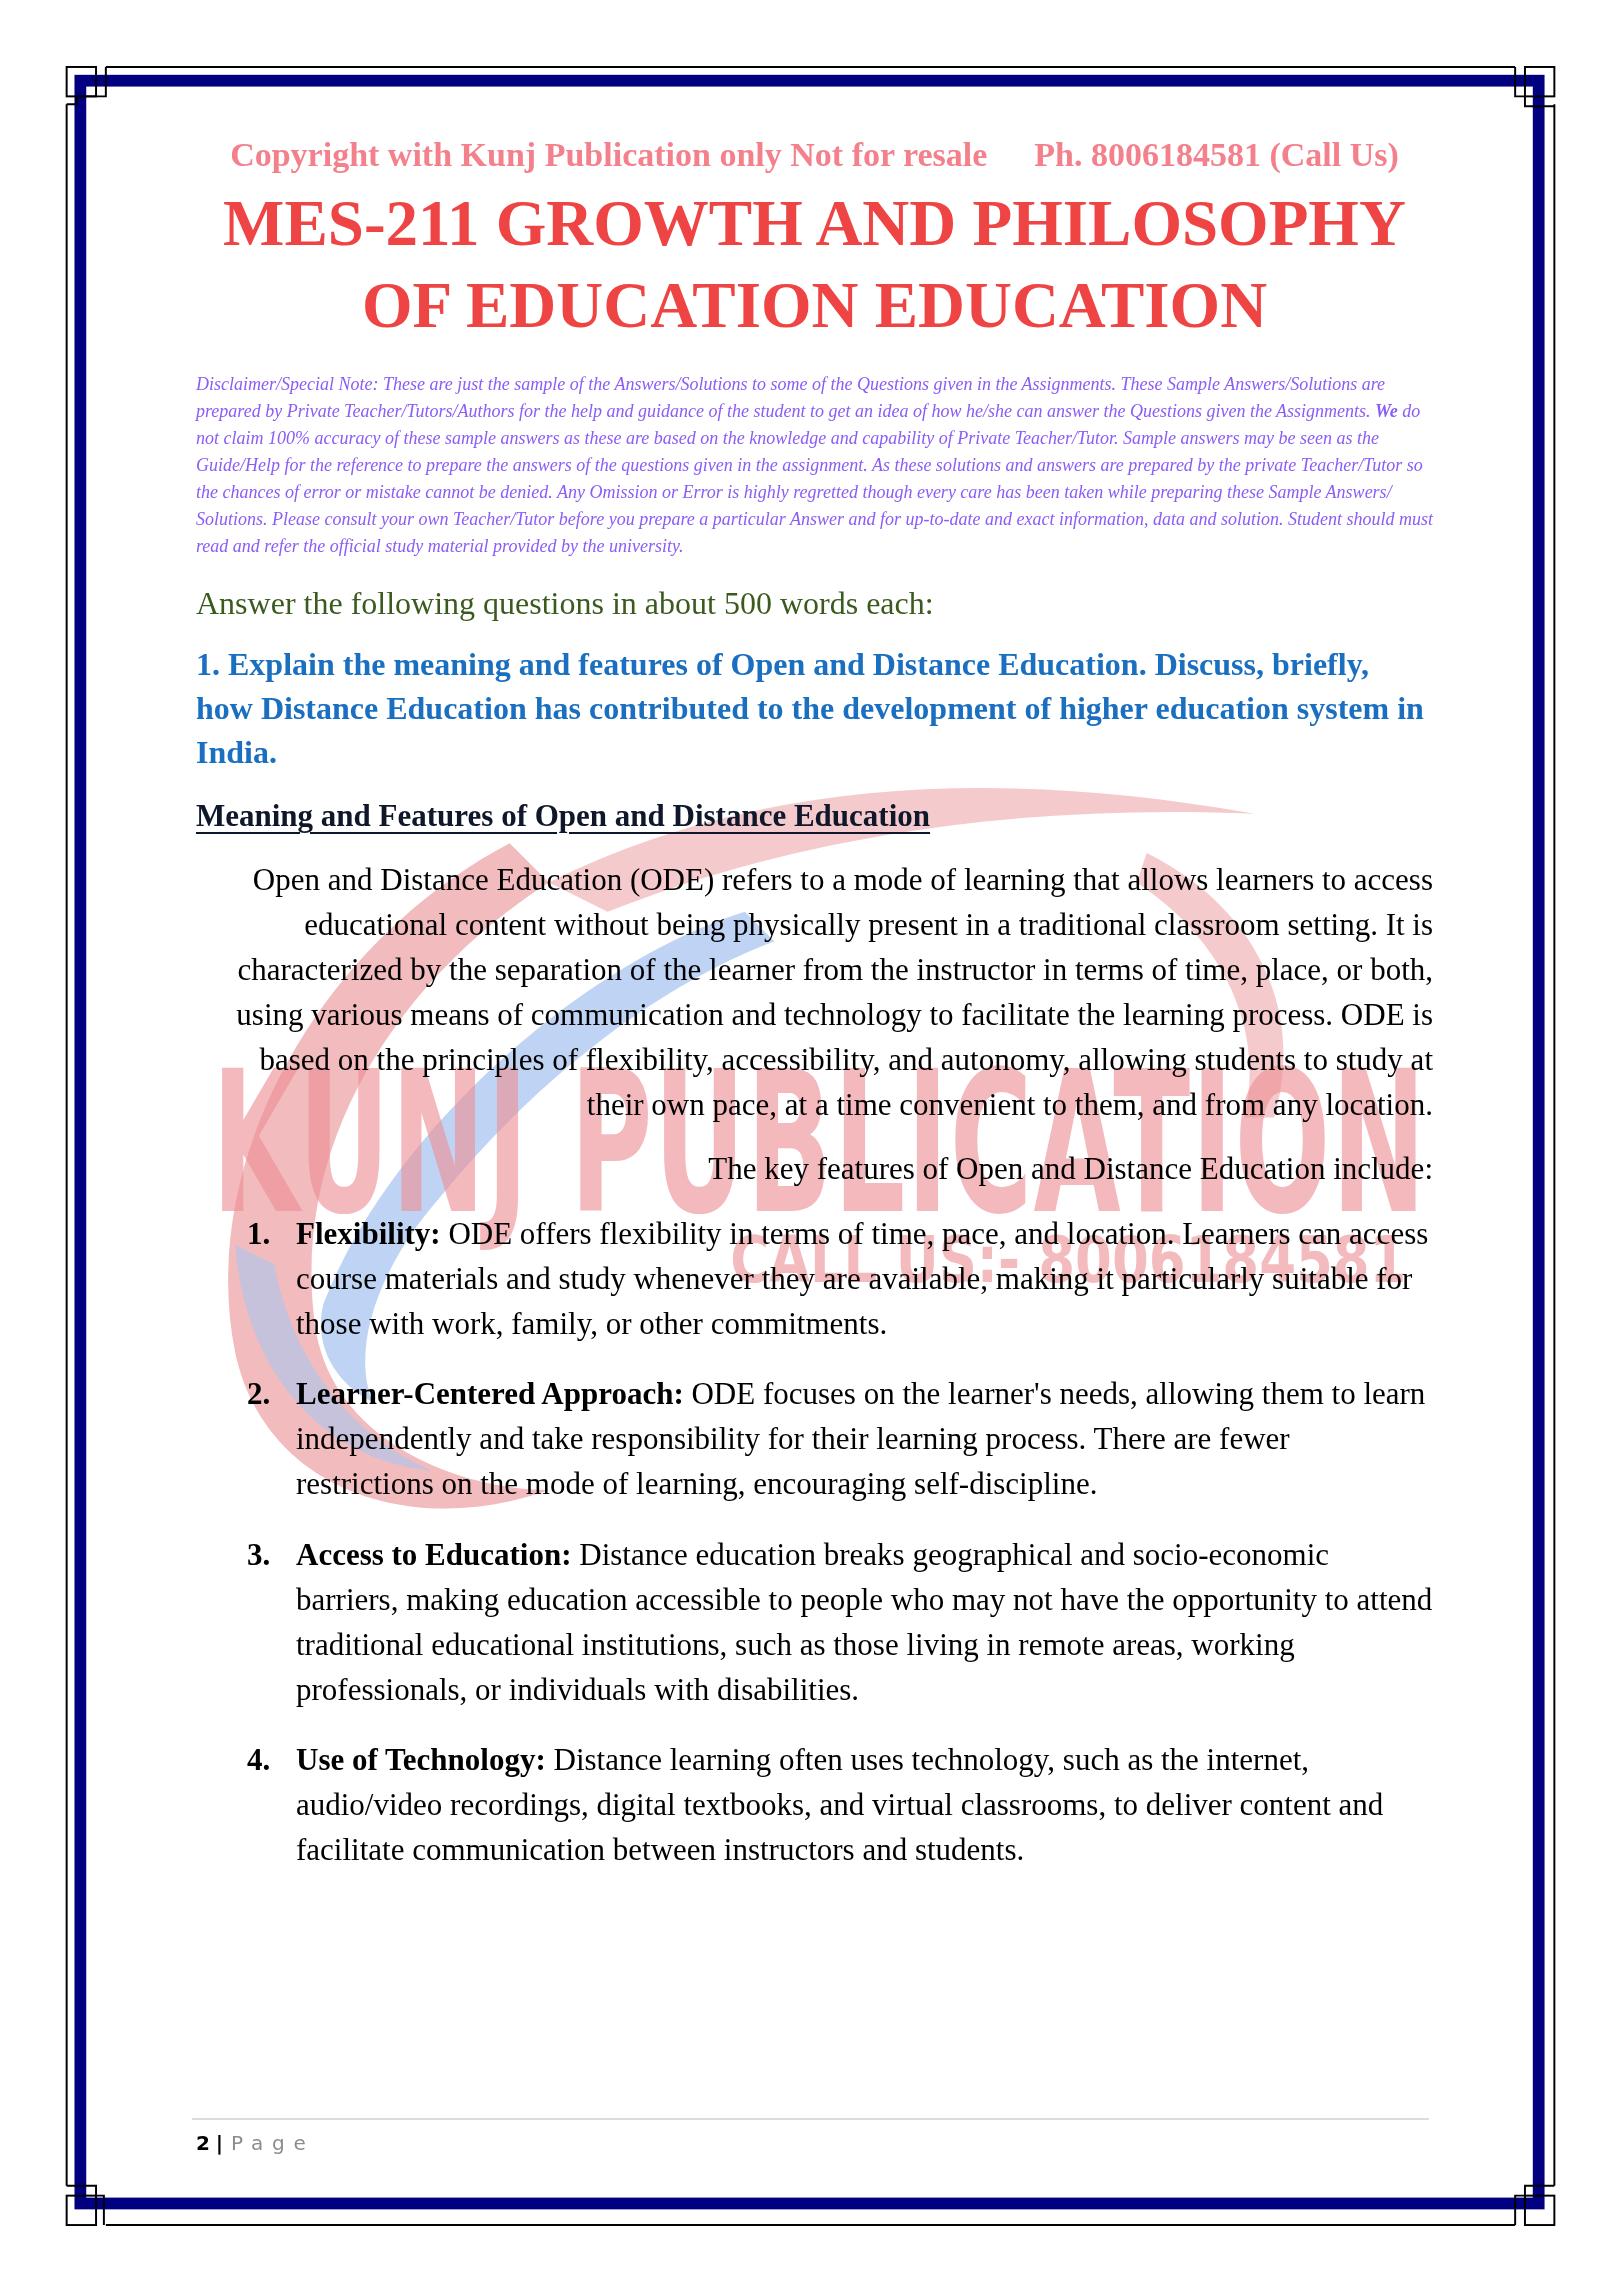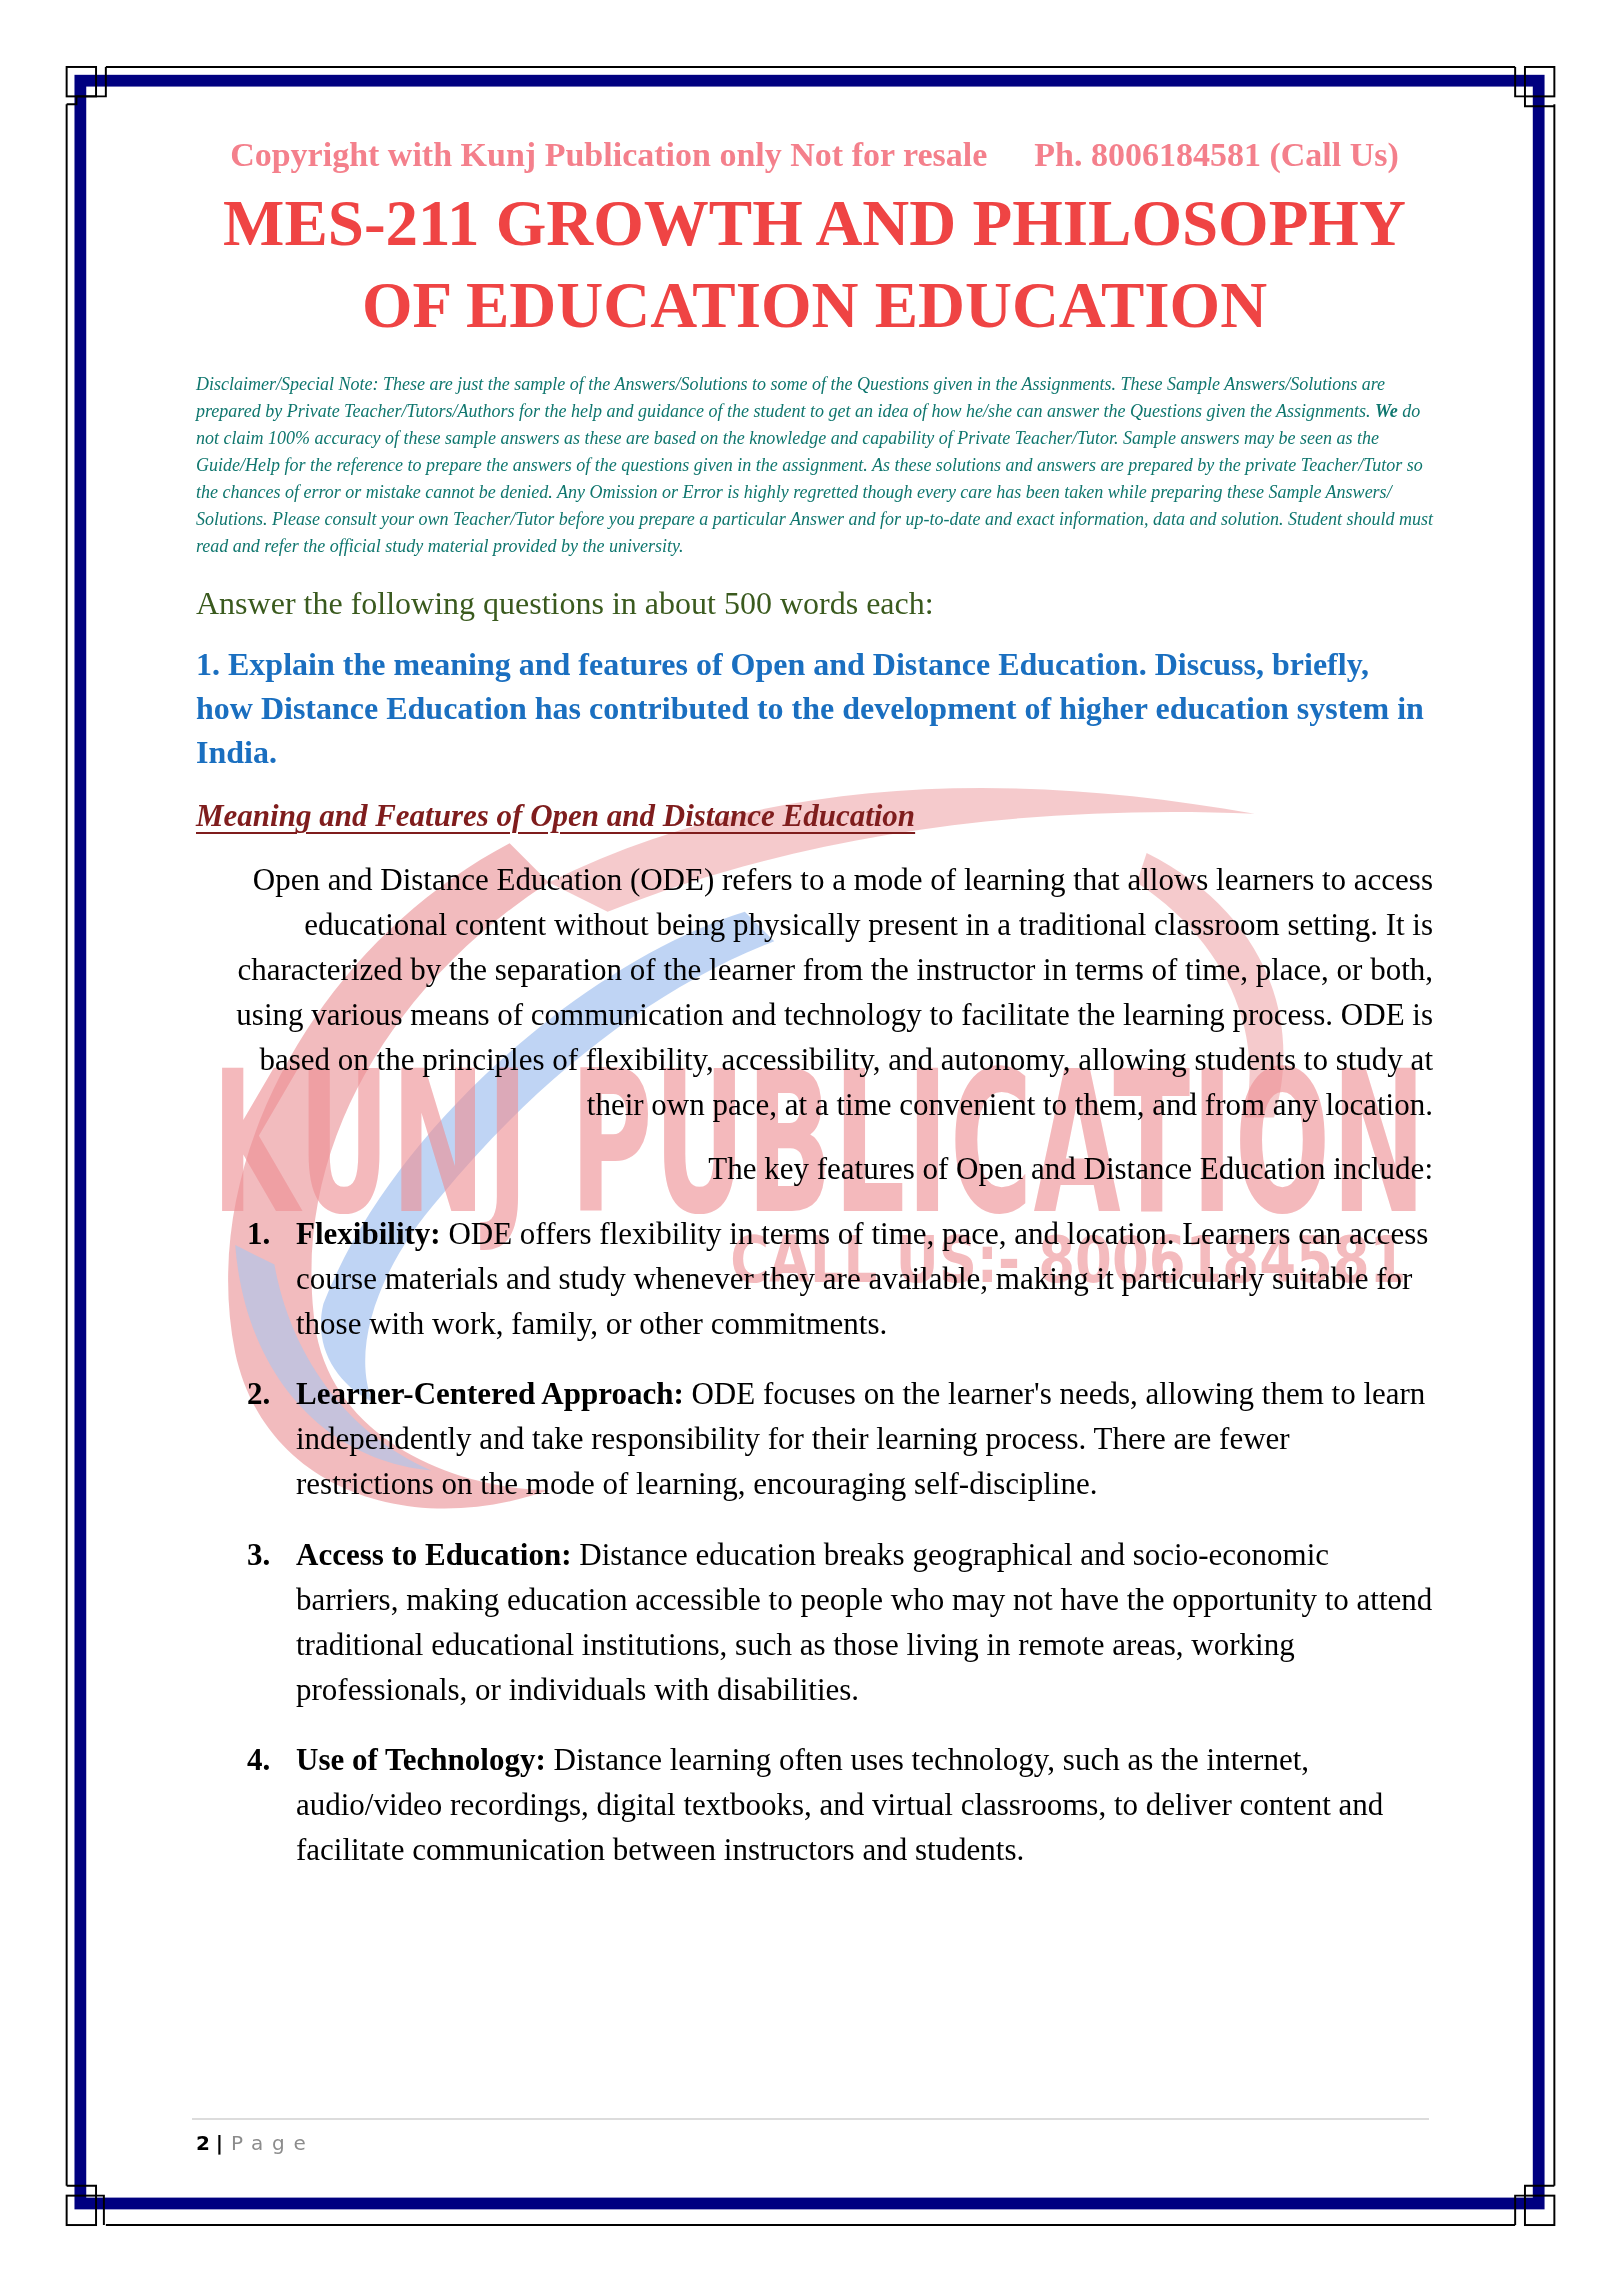--- a/index.html
+++ b/index.html
@@ -81,21 +81,21 @@
       color: #ef4444;
       text-align: center;
       margin: 7.8px 0 0 0;
     }
 
     .disclaimer {
       font-family: "Liberation Serif", serif;
       font-style: italic;
       font-size: 18px;
       line-height: 27px;
-      color: #0f766e;
+      color: #8b5cf6;
       margin: 25.5px 0 0 0;
       text-align: left;
     }
     .disclaimer b { font-weight: bold; }
 
     .instruction {
       font-family: "Liberation Serif", serif;
       font-weight: normal;
       font-size: 32px;
       line-height: 43px;
@@ -110,27 +110,26 @@
       line-height: 44px;
       color: #1a6fc0;
       margin: 17.6px 0 0 0;
     }
 
     .section-heading {
       font-family: "Liberation Serif", serif;
       font-weight: bold;
       font-size: 31px;
       line-height: 43px;
-      color: #7f1d1d;
+      color: #0f172a;
       text-decoration: underline;
       text-decoration-thickness: 2px;
       text-underline-offset: 5.9px;
       margin: 19.6px 0 0 0;
       display: inline-block;
-      font-style: italic;
     }
 
     .body-para {
       font-family: "Liberation Serif", serif;
       font-size: 31px;
       line-height: 45px;
       color: #000000;
       margin: 19.6px 0 0 0;
       text-align: right;
     }

